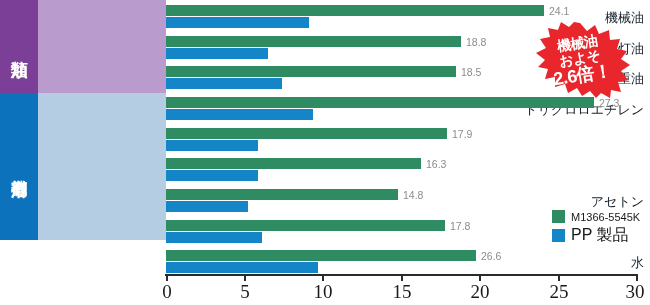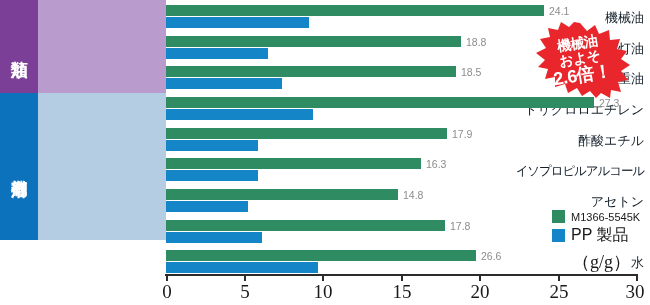--- a/index.html
+++ b/index.html
@@ -99,22 +99,20 @@
       <span>有機溶剤</span>
     </div>
   </div>
 
   <div class="cat-band" style="left:0;top:240px;width:166px;height:34px;background:#ffffff;"></div>
 
   <div class="row-label" style="top:8px;">機械油</div>
   <div class="row-label" style="top:39px;">灯油</div>
   <div class="row-label" style="top:69px;">A 重油</div>
   <div class="row-label" style="top:100px;">トリクロロエチレン</div>
-  <div class="row-label" style="top:131px;">酢酸エチル</div>
-  <div class="row-label narrow" style="top:161px;">イソプロピルアルコール</div>
   <div class="row-label" style="top:192px;">アセトン</div>
   <div class="row-label" style="top:253px;">水</div>
 
   <div id="plot">
 
     <div class="bar green" style="top:5px;left:0;width:378px;"></div>
     <div class="bar blue" style="top:17px;left:0;width:143px;"></div>
 
     <div class="bar green" style="top:36px;left:0;width:295px;"></div>
     <div class="bar blue" style="top:48px;left:0;width:102px;"></div>
@@ -161,21 +159,20 @@
   <div class="tick" style="left:636px;"></div>
 
   <div class="tick-label" style="left:167px;">0</div>
   <div class="tick-label" style="left:245px;">5</div>
   <div class="tick-label" style="left:323px;">10</div>
   <div class="tick-label" style="left:402px;">15</div>
   <div class="tick-label" style="left:480px;">20</div>
   <div class="tick-label" style="left:559px;">25</div>
   <div class="tick-label" style="left:635px;">30</div>
 
-  <div id="axis-unit">（g/g）</div>
 
   <div id="legend">
     <div class="legend-row">
       <span class="legend-swatch" style="background:#2e8b62;"></span>
       <span class="legend-text">M1366-5545K</span>
     </div>
     <div class="legend-row">
       <span class="legend-swatch" style="background:#1486c8;"></span>
       <span class="legend-text big">PP 製品</span>
     </div>

